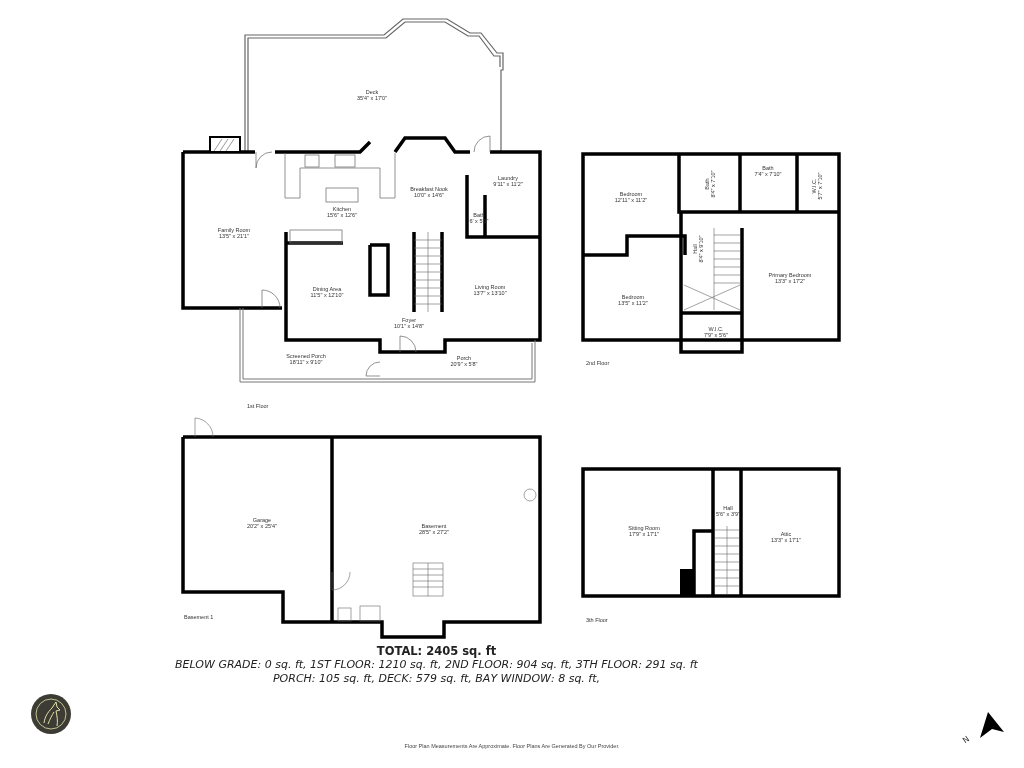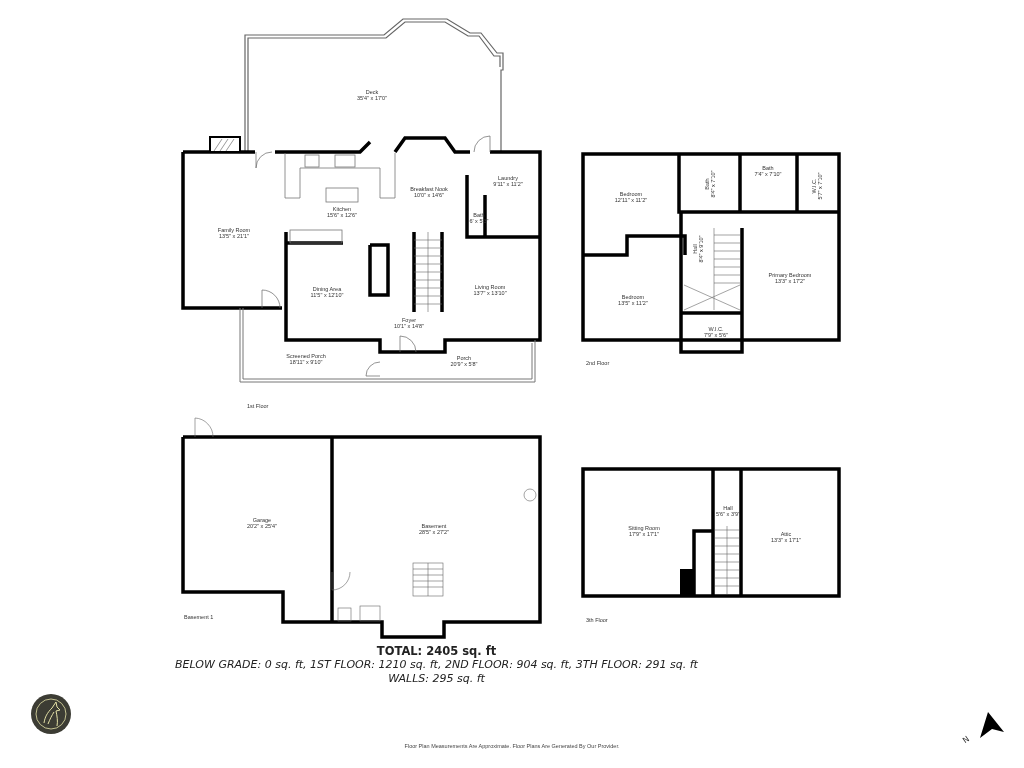--- a/index.html
+++ b/index.html
@@ -172,21 +172,21 @@
 <div class="flabel" style="left:184px;top:614px">Basement 1</div>
 
 <div class="lbl" style="left:644px;top:525px"><span>Sitting Room</span><span class="dim">17'9" x 17'1"</span></div>
 <div class="lbl" style="left:728px;top:505px"><span>Hall</span><span class="dim">5'6" x 3'9"</span></div>
 <div class="lbl" style="left:786px;top:531px"><span>Attic</span><span class="dim">13'3" x 17'1"</span></div>
 <div class="flabel" style="left:586px;top:617px">3th Floor</div>
 
 <div class="summary">
   <div class="total">TOTAL: 2405 sq. ft</div>
   <div class="line">BELOW GRADE: 0 sq. ft, 1ST FLOOR: 1210 sq. ft, 2ND FLOOR: 904 sq. ft, 3TH FLOOR: 291 sq. ft</div>
-  <div class="line">WALLS: 295 sq. ft</div>
+  <div class="line">PORCH: 105 sq. ft, DECK: 579 sq. ft, BAY WINDOW: 8 sq. ft,</div>
 </div>
 <div class="disclaimer">Floor Plan Measurements Are Approximate. Floor Plans Are Generated By Our Provider.</div>
 
 <svg class="logo" viewBox="0 0 42 42">
   <circle cx="21" cy="21" r="20" fill="#3c3c34"></circle>
   <circle cx="21" cy="21" r="15" fill="none" stroke="#e6e3a8" stroke-width="0.8"></circle>
   <path d="M14,30 C15,24 17,20 22,15 L26,9 L27,14 L30,17 L26,18 C27,23 28,28 27,33 M18,31 C20,26 22,22 24,19" fill="none" stroke="#e6e3a8" stroke-width="1"></path>
 </svg>
 
 <svg class="compass" viewBox="0 0 48 36">

